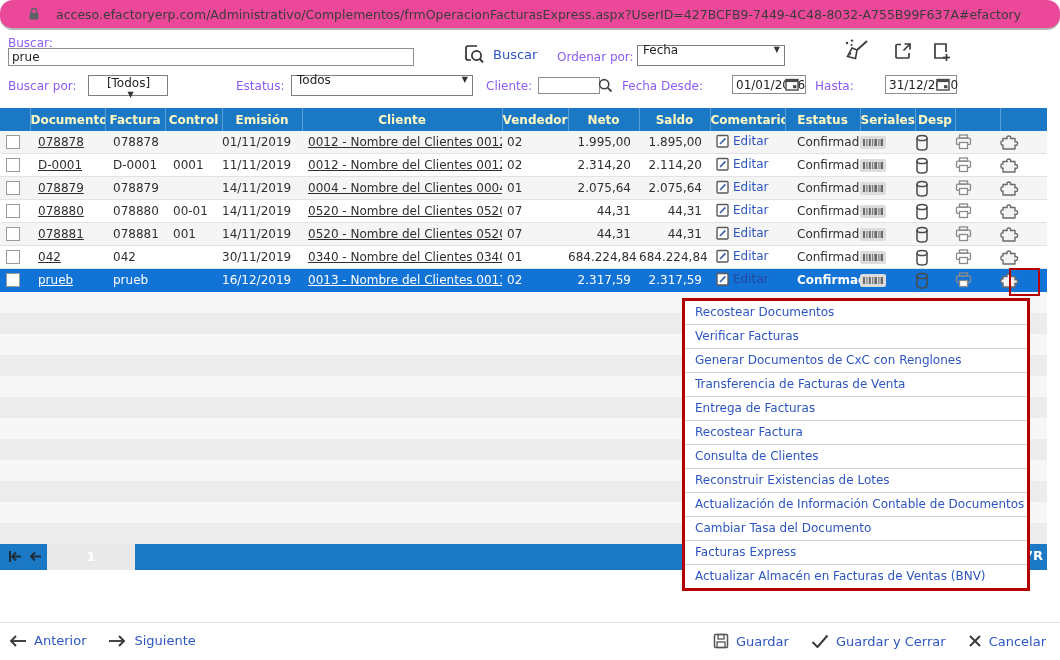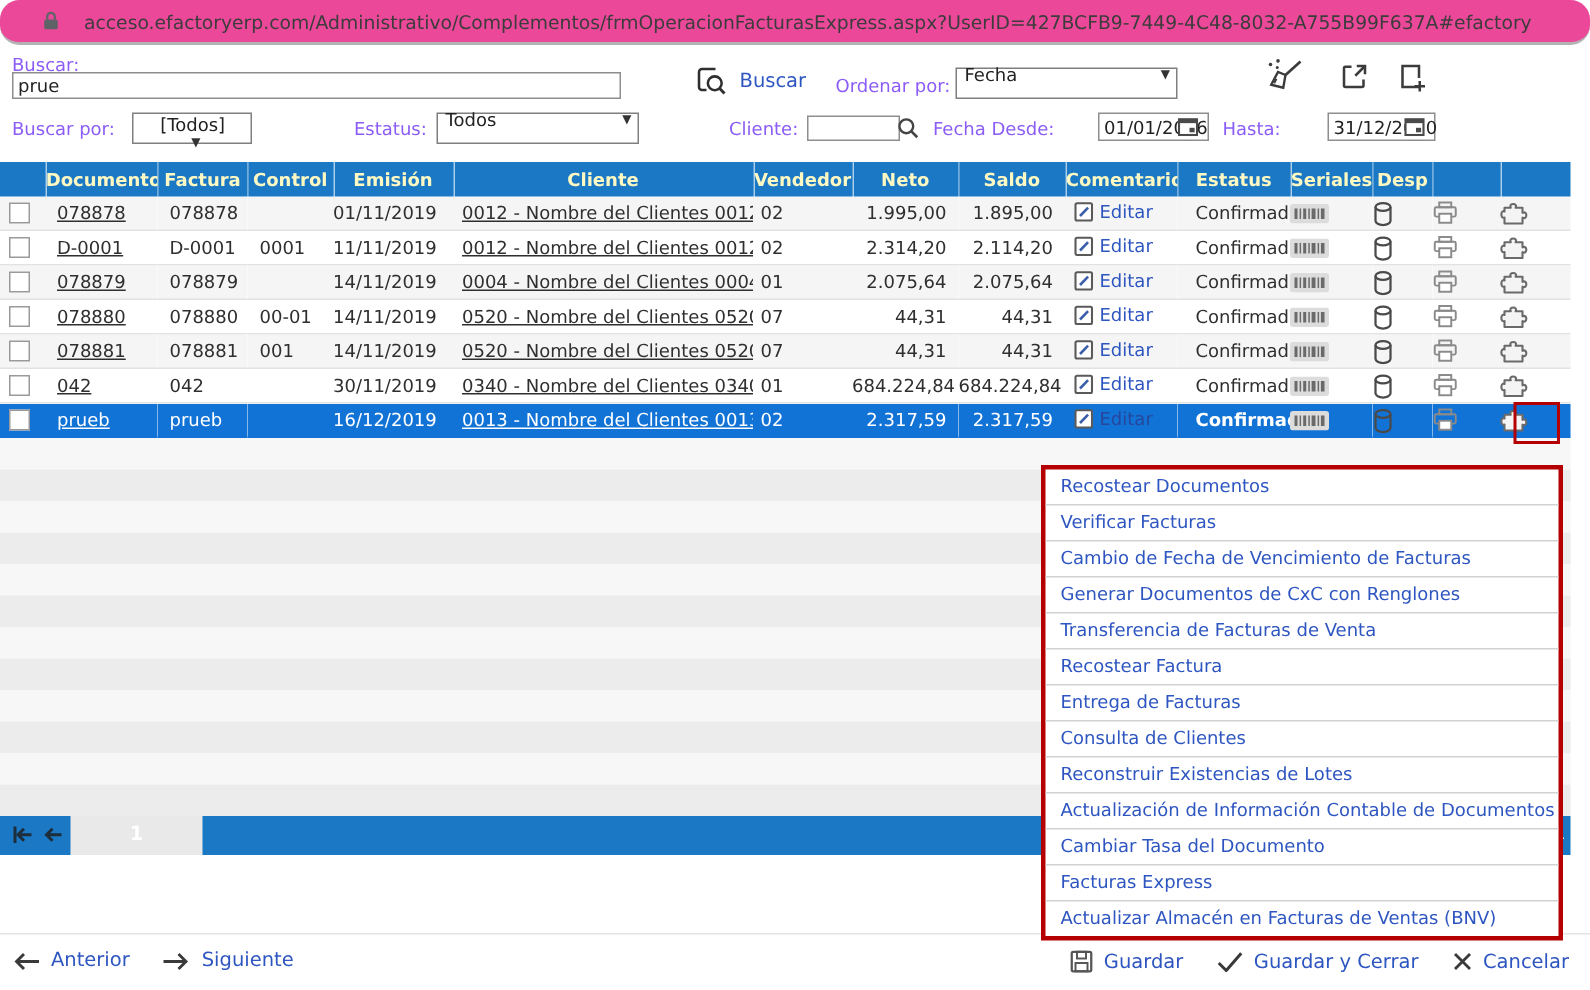--- a/index.html
+++ b/index.html
@@ -49,21 +49,21 @@
   .s0{background:#f7f7f7;} .s1{background:#ececec;}
 
   
   .pagination{position:absolute;top:544px;left:0;width:1047px;height:26px;background:#1b78c4;}
   .pg-first{position:absolute;left:7px;top:6px;cursor:pointer;}
   .pg-prev{position:absolute;left:28px;top:6px;cursor:pointer;}
   .pg-pagebox{position:absolute;left:47px;top:0;width:88px;height:26px;background:#e9e9e9;color:#fff;font-weight:bold;font-size:13px;text-align:center;line-height:26px;}
   .pg-right{position:absolute;right:4px;top:4px;color:#fff;font-weight:bold;font-size:13px;}
 
   
-  .ctx{position:absolute;left:678px;top:294px;width:342px;background:#fff;border:3px solid #b40000;z-index:10;margin:16px;padding:0;}
+  .ctx{position:absolute;left:678px;top:294px;width:342px;background:#fff;border:3px solid #b40000;z-index:10;margin:4px;padding:0;}
   .ctx li{list-style:none;height:23px;line-height:23px;padding-left:10px;font-size:12px;color:#2e56c0;border-bottom:1px solid #d2d2d2;cursor:pointer;overflow:hidden;white-space:nowrap;}
   .ctx li:last-child{border-bottom:none;}
 
   .target-box{position:absolute;left:1009px;top:268px;width:27px;height:24px;border:2px solid #b40000;z-index:11;}
 
   
   .footer{position:absolute;left:0;top:622px;width:1060px;height:38px;border-top:1px solid #e4e4e4;background:#fff;}
   .fgroup{position:absolute;top:10px;display:flex;align-items:center;gap:22px;}
   .fitem{display:flex;align-items:center;gap:7px;cursor:pointer;}
   .fitem .lbl{color:#2e56c0;font-size:13px;}
@@ -133,21 +133,21 @@
   </span>
 </div>
 
 <div class="bl" style="left:8px;top:79px;">Buscar por:</div>
 <div class="selectbox" style="left:88px;top:75px;width:80px;flex-direction:column;">
   <span>[Todos]</span>
   <span class="arrow">▼</span>
 </div>
 
 <div class="bl" style="left:236px;top:79px;">Estatus:</div>
-<div class="selectbox" style="left:291px;top:75px;width:135px;">
+<div class="selectbox" style="left:291px;top:75px;width:182px;">
   <span>Todos</span>
   <span class="arrow">▼</span>
 </div>
 
 <div class="bl" style="left:486px;top:79px;">Cliente:</div>
 <input class="txt-input" style="left: 538px; top: 77px; width: 54px; height: 13px;" value="">
 <span class="iconbtn" style="left:598px;top:78px;">
   <span>
     <svg width="15" height="15" viewBox="0 0 15 15">
         <circle cx="6.2" cy="6.2" r="4.6" fill="none" stroke="#444" stroke-width="1.6"></circle>
@@ -695,25 +695,24 @@
         <polyline points="7,2.5 3,6.5 7,10.5" fill="none" stroke="#1d2d3a" stroke-width="2"></polyline>
       </svg>
   </span>
   <span class="pg-pagebox">1</span>
   <span class="pg-right">7R</span>
 </div>
 
 <ul class="ctx" id="ctx-menu">
     <li>Recostear Documentos</li>
     <li>Verificar Facturas</li>
-    <li>Cambio de Fecha de Vencimiento de Facturas</li>
     <li>Generar Documentos de CxC con Renglones</li>
     <li>Transferencia de Facturas de Venta</li>
+    <li>Entrega de Facturas</li>
     <li>Recostear Factura</li>
-    <li>Entrega de Facturas</li>
     <li>Consulta de Clientes</li>
     <li>Reconstruir Existencias de Lotes</li>
     <li>Actualización de Información Contable de Documentos</li>
     <li>Cambiar Tasa del Documento</li>
     <li>Facturas Express</li>
     <li>Actualizar Almacén en Facturas de Ventas (BNV)</li>
   </ul>
 
 <div class="target-box"></div>
 

